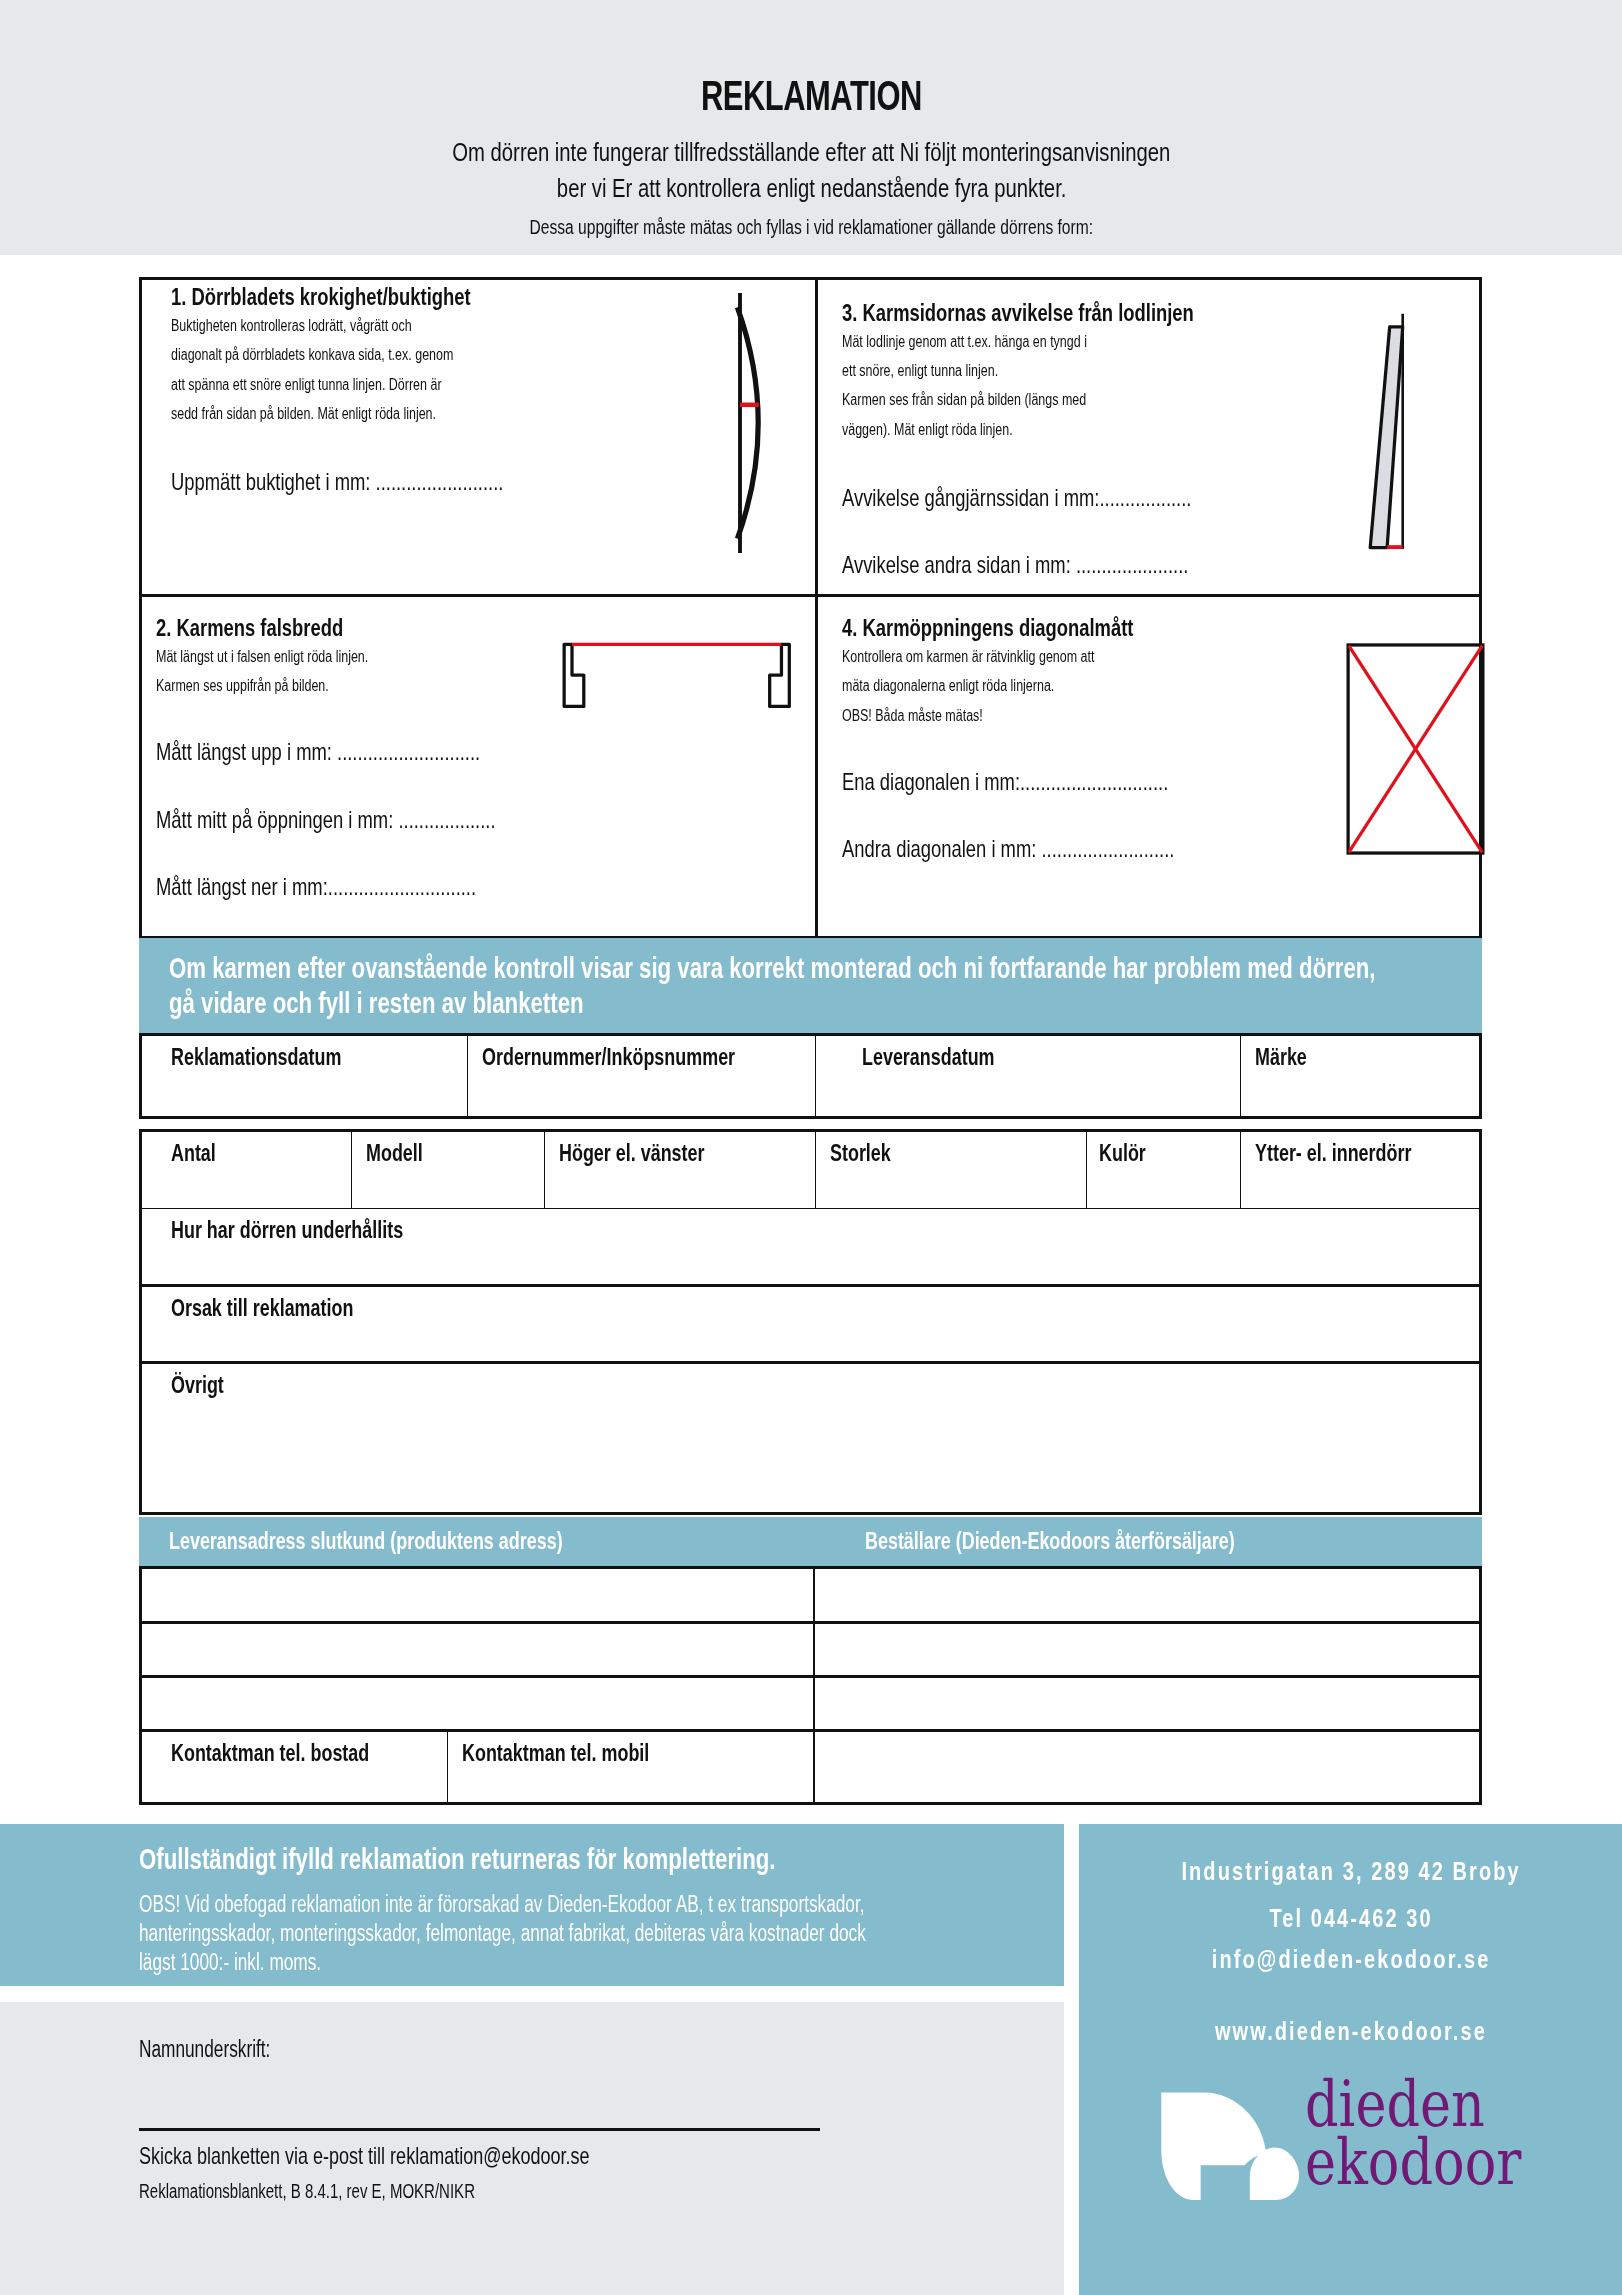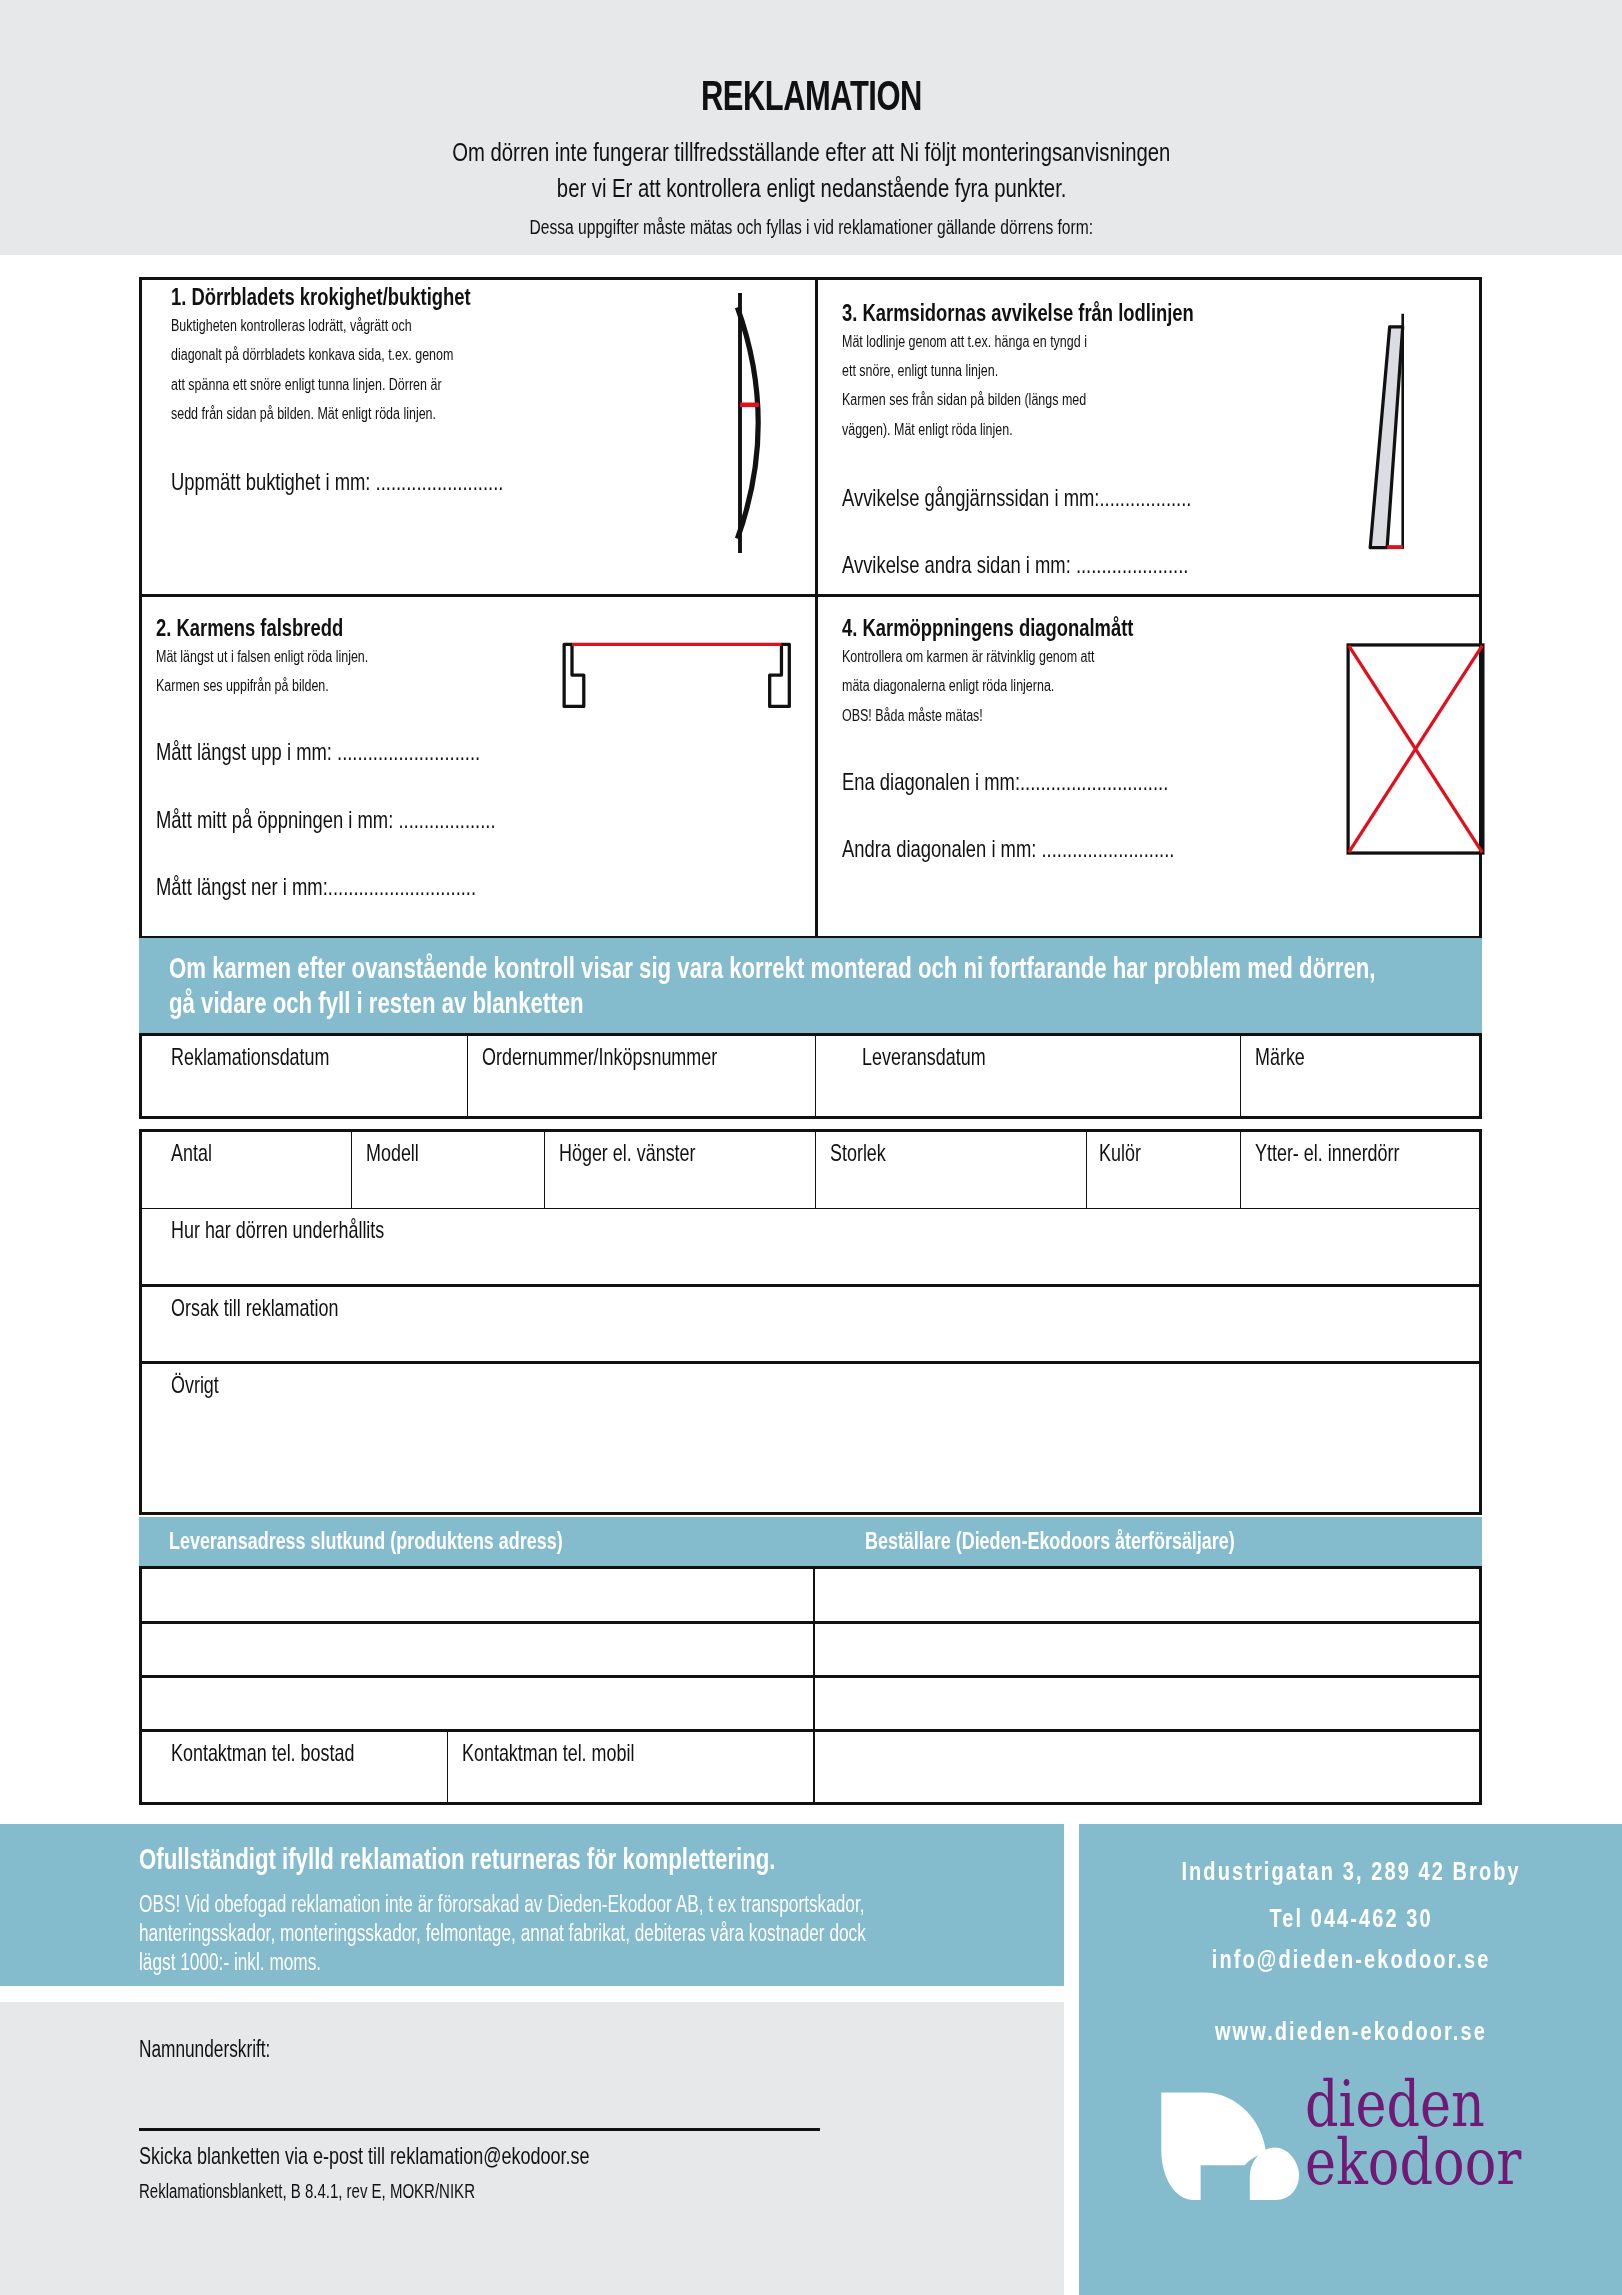--- a/index.html
+++ b/index.html
@@ -33,21 +33,21 @@
   
   .blue { background: #85bccd; color: #ffffff; }
   #band { left: 139px; top: 938px; width: 1343px; height: 96px; }
   #band .line { position: absolute; left: 30px; font-weight: bold; font-size: 30px; white-space: nowrap; }
   #band .line span { transform: scaleX(0.74); transform-origin: left top; display: inline-block; }
 
   
   .tbl { position: absolute; border: 3.3px solid #111; box-sizing: border-box; background: #fff; }
   .cell { position: absolute; top: 0; height: 100%; border-left: 1.3px solid #111; box-sizing: border-box; }
   .cell:first-child { border-left: none; }
-  .clabel { position: absolute; left: 29px; top: 7.9px; font-weight: normal; font-size: 23.6px; white-space: nowrap; }
+  .clabel { position: absolute; left: 29px; top: 7.9px; font-weight: bold; font-size: 23.6px; white-space: nowrap; }
   .clabel span { transform: scaleX(0.76); transform-origin: left top; display: inline-block; }
   .rowline { position: absolute; left: 0; width: 100%; height: 2.6px; background: #111; }
 
   
   #addrband { left: 139px; top: 1517px; width: 1343px; height: 50px; }
   #addrband .al { position: absolute; top: 10.5px; font-weight: bold; font-size: 23.6px; white-space: nowrap; }
   #addrband .al span { transform: scaleX(0.76); transform-origin: left top; display: inline-block; }
 
   
   #notebox { left: 0; top: 1824px; width: 1064px; height: 162px; }

